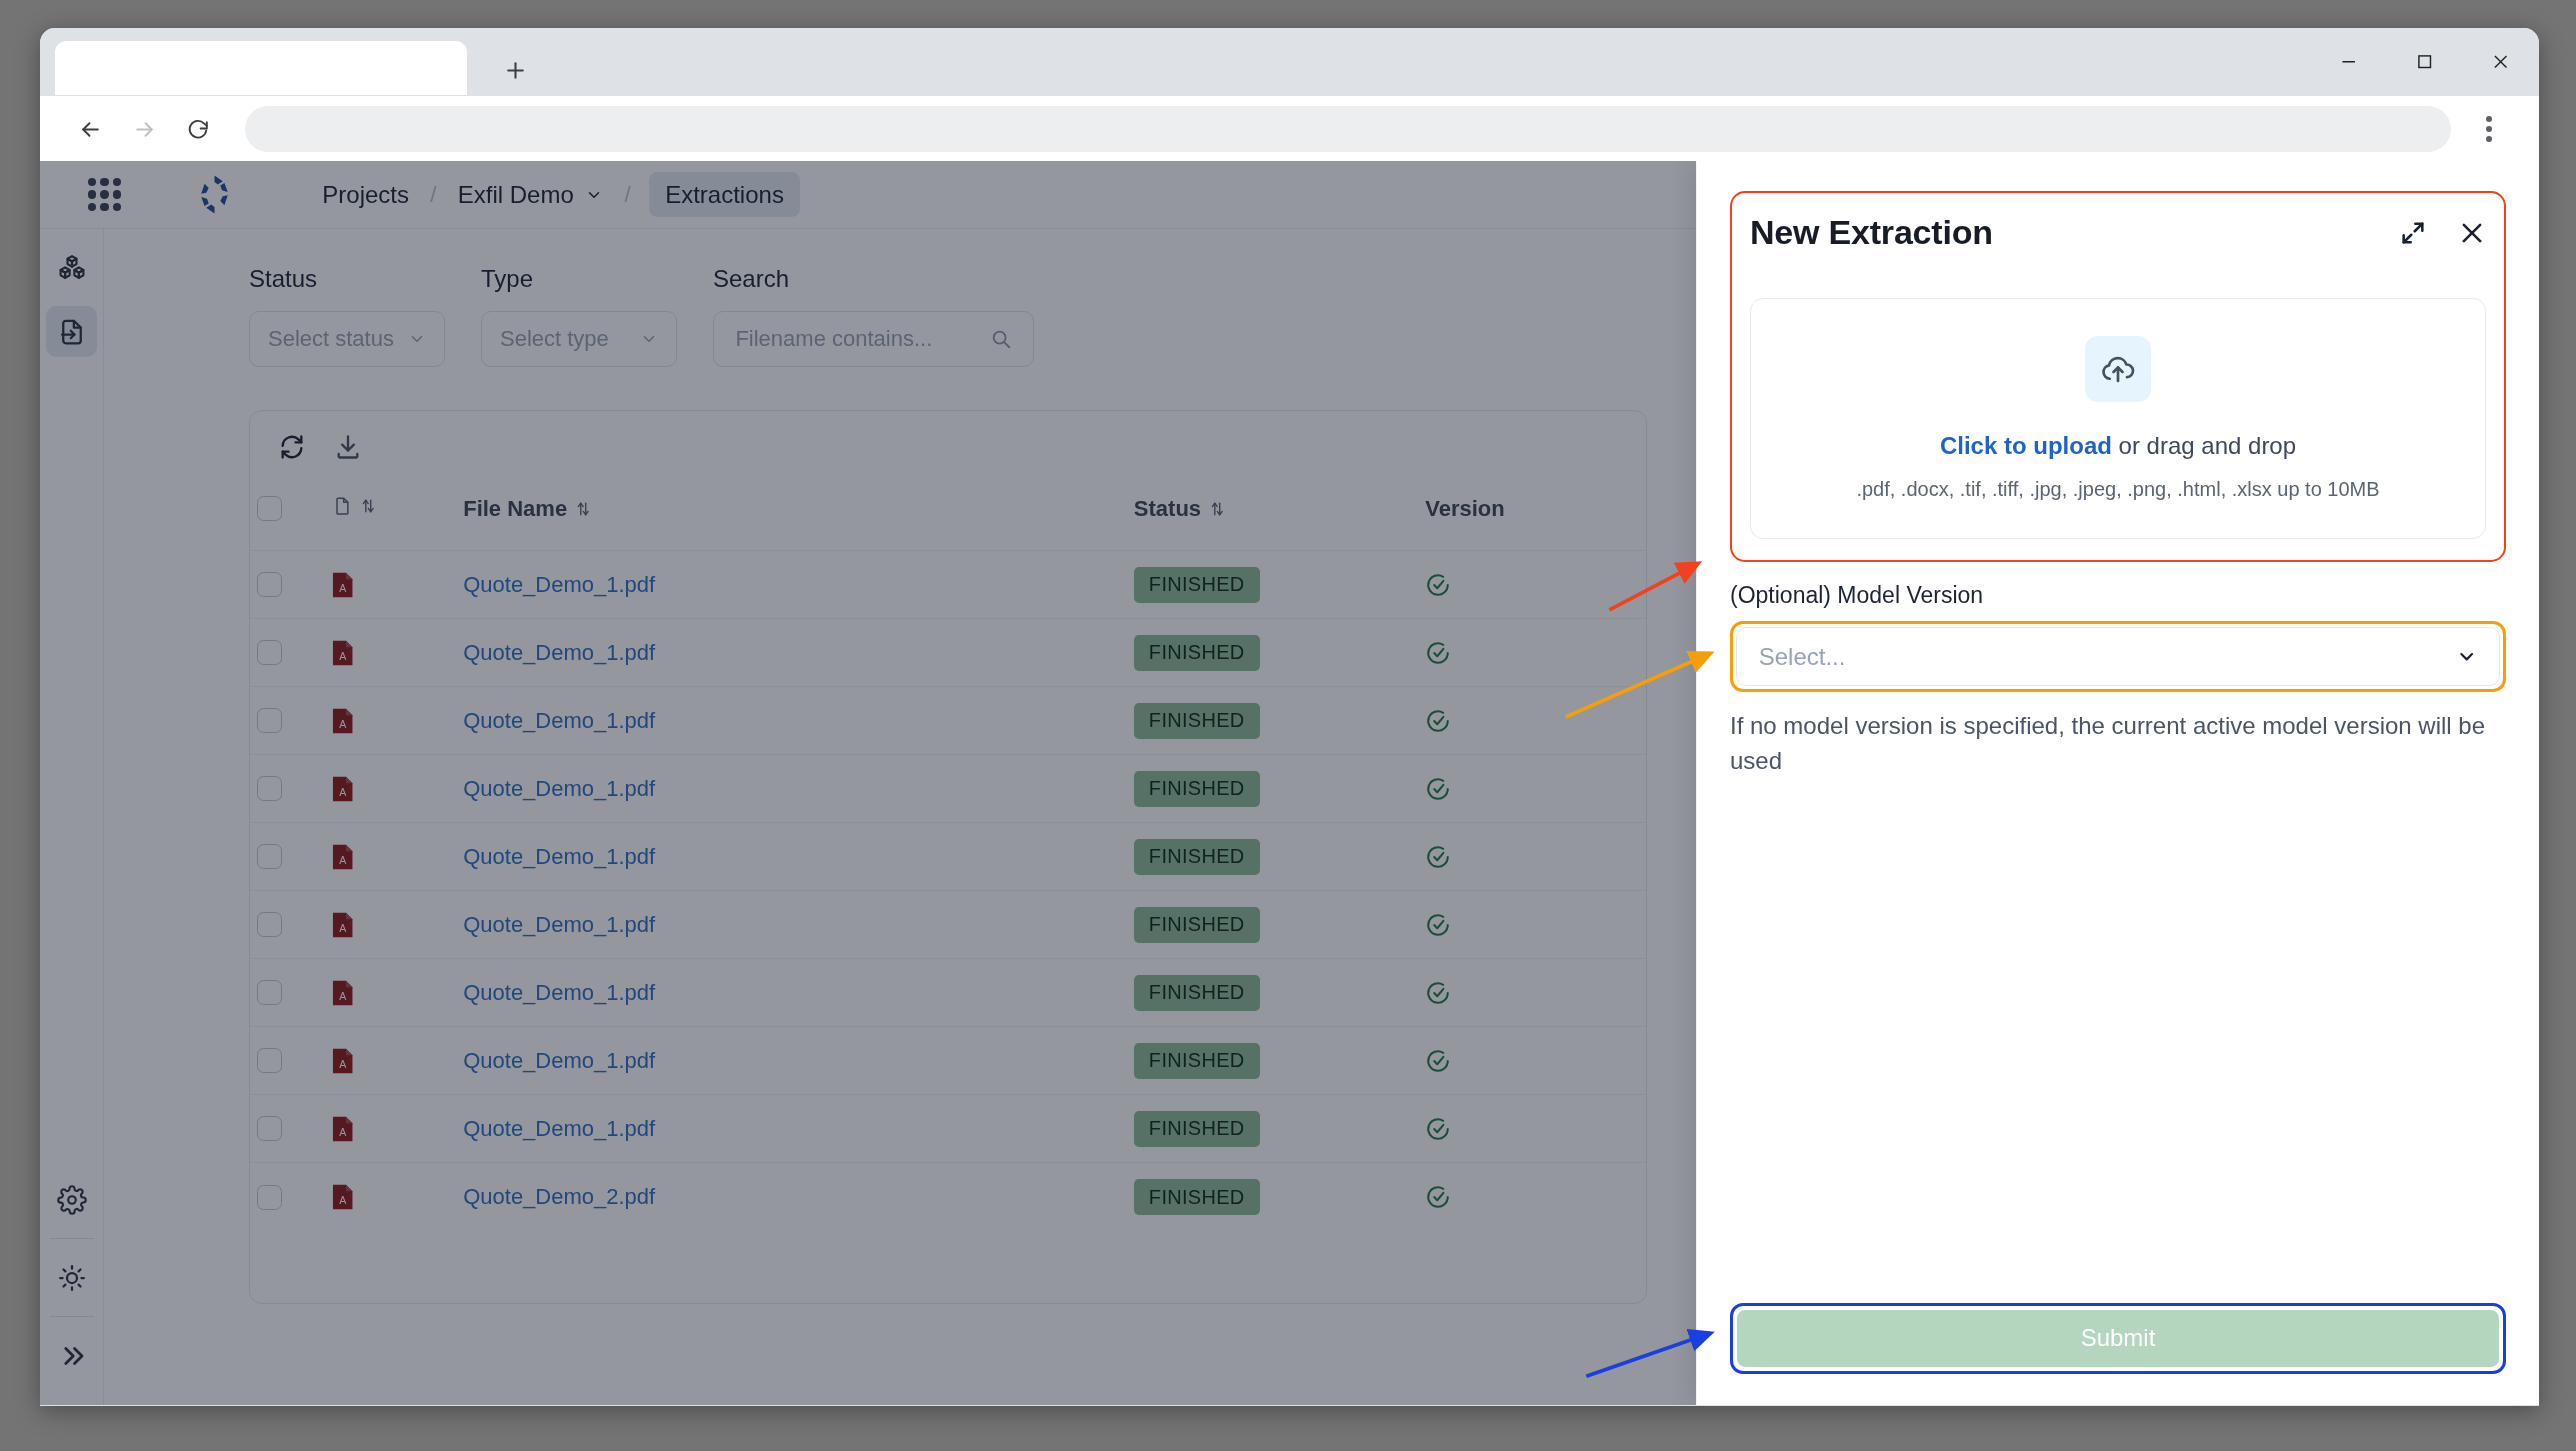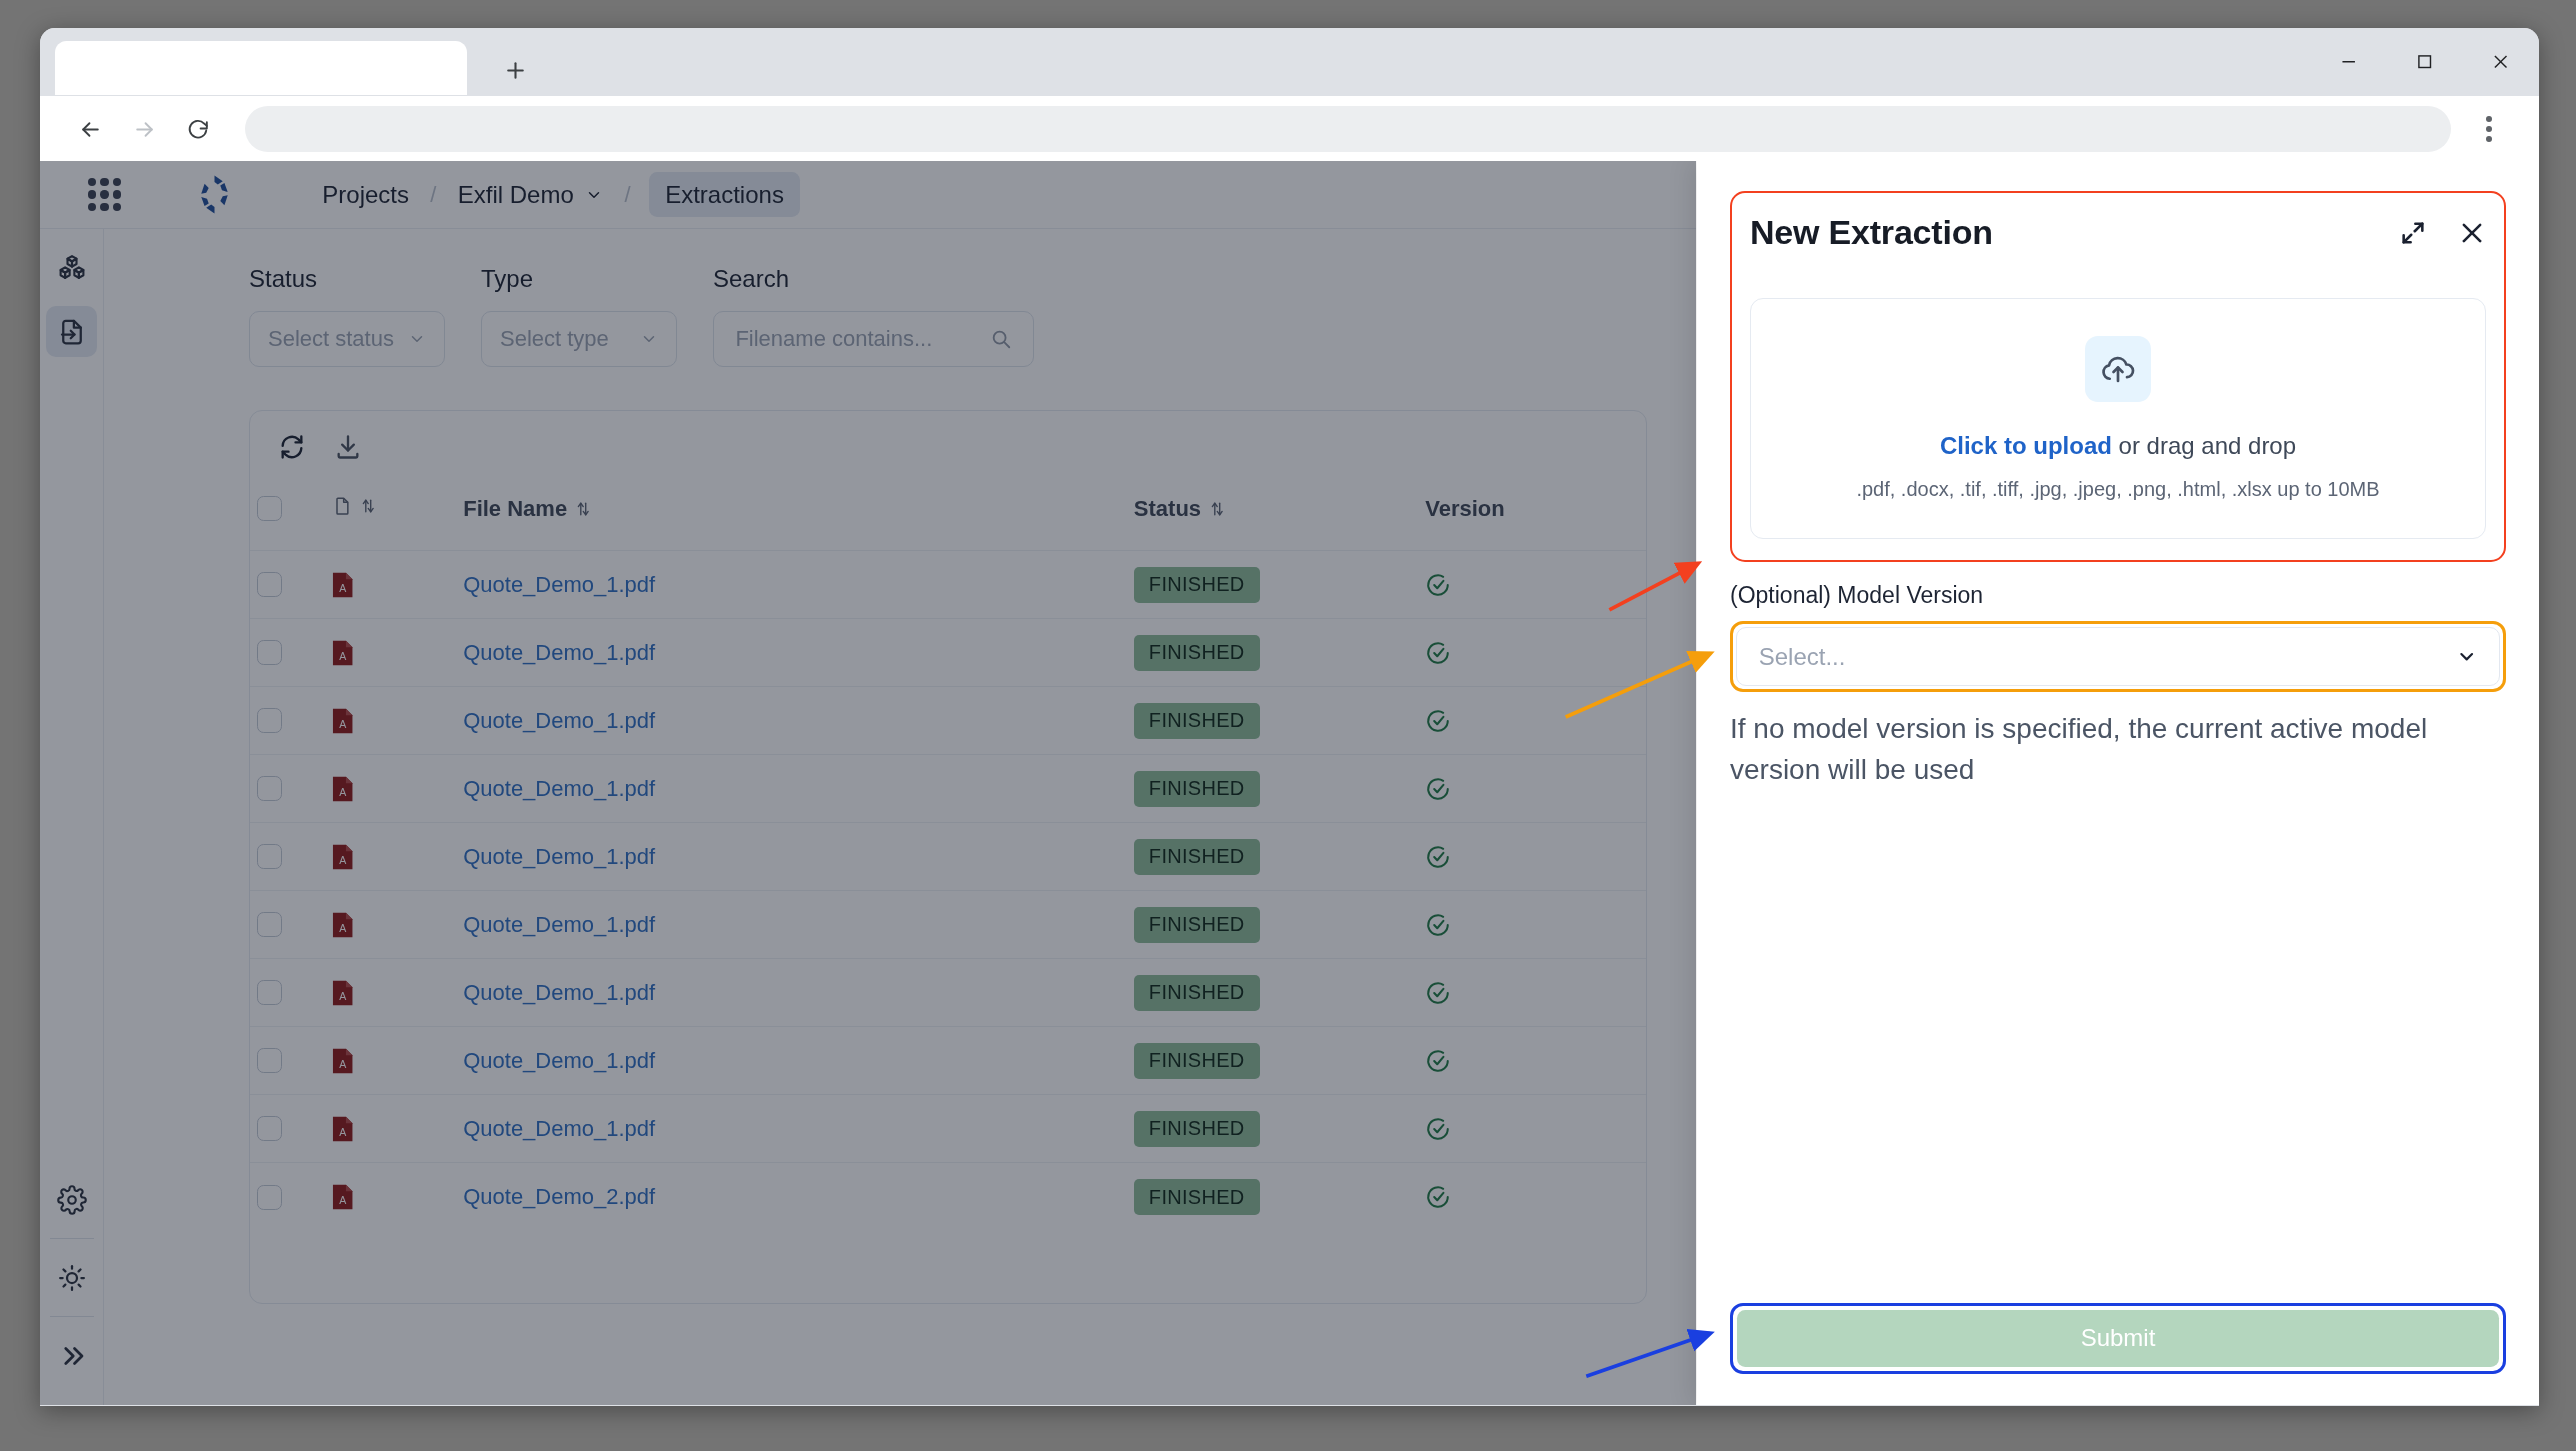--- a/index.html
+++ b/index.html
@@ -308,21 +308,21 @@
     border: 0.8px solid #e3e8f0;
     border-radius: 10px;
     display: flex; align-items: center; justify-content: space-between;
     padding: 0 21.4px;
     font-size: 24px; color: #9aa3b2;
     background: #fff;
   }
   .select-ctl svg { width: 21.4px; height: 21.4px; color: #1b2130; flex: none; }
   .field-help {
     margin-top: 16.5px;
-    font-size: 28px; color: #4b5565; line-height: 1.45;
+    font-size: 24px; color: #4b5565; line-height: 1.45;
   }
 
   .panel-foot { padding: 0 33px 31px 33px; }
   .hl-blue {
     border: 3.3px solid #1a3fe0;
     border-radius: 13px;
     padding: 4.1px;
   }
   .submit-btn {
     width: 100%; height: 57px;

